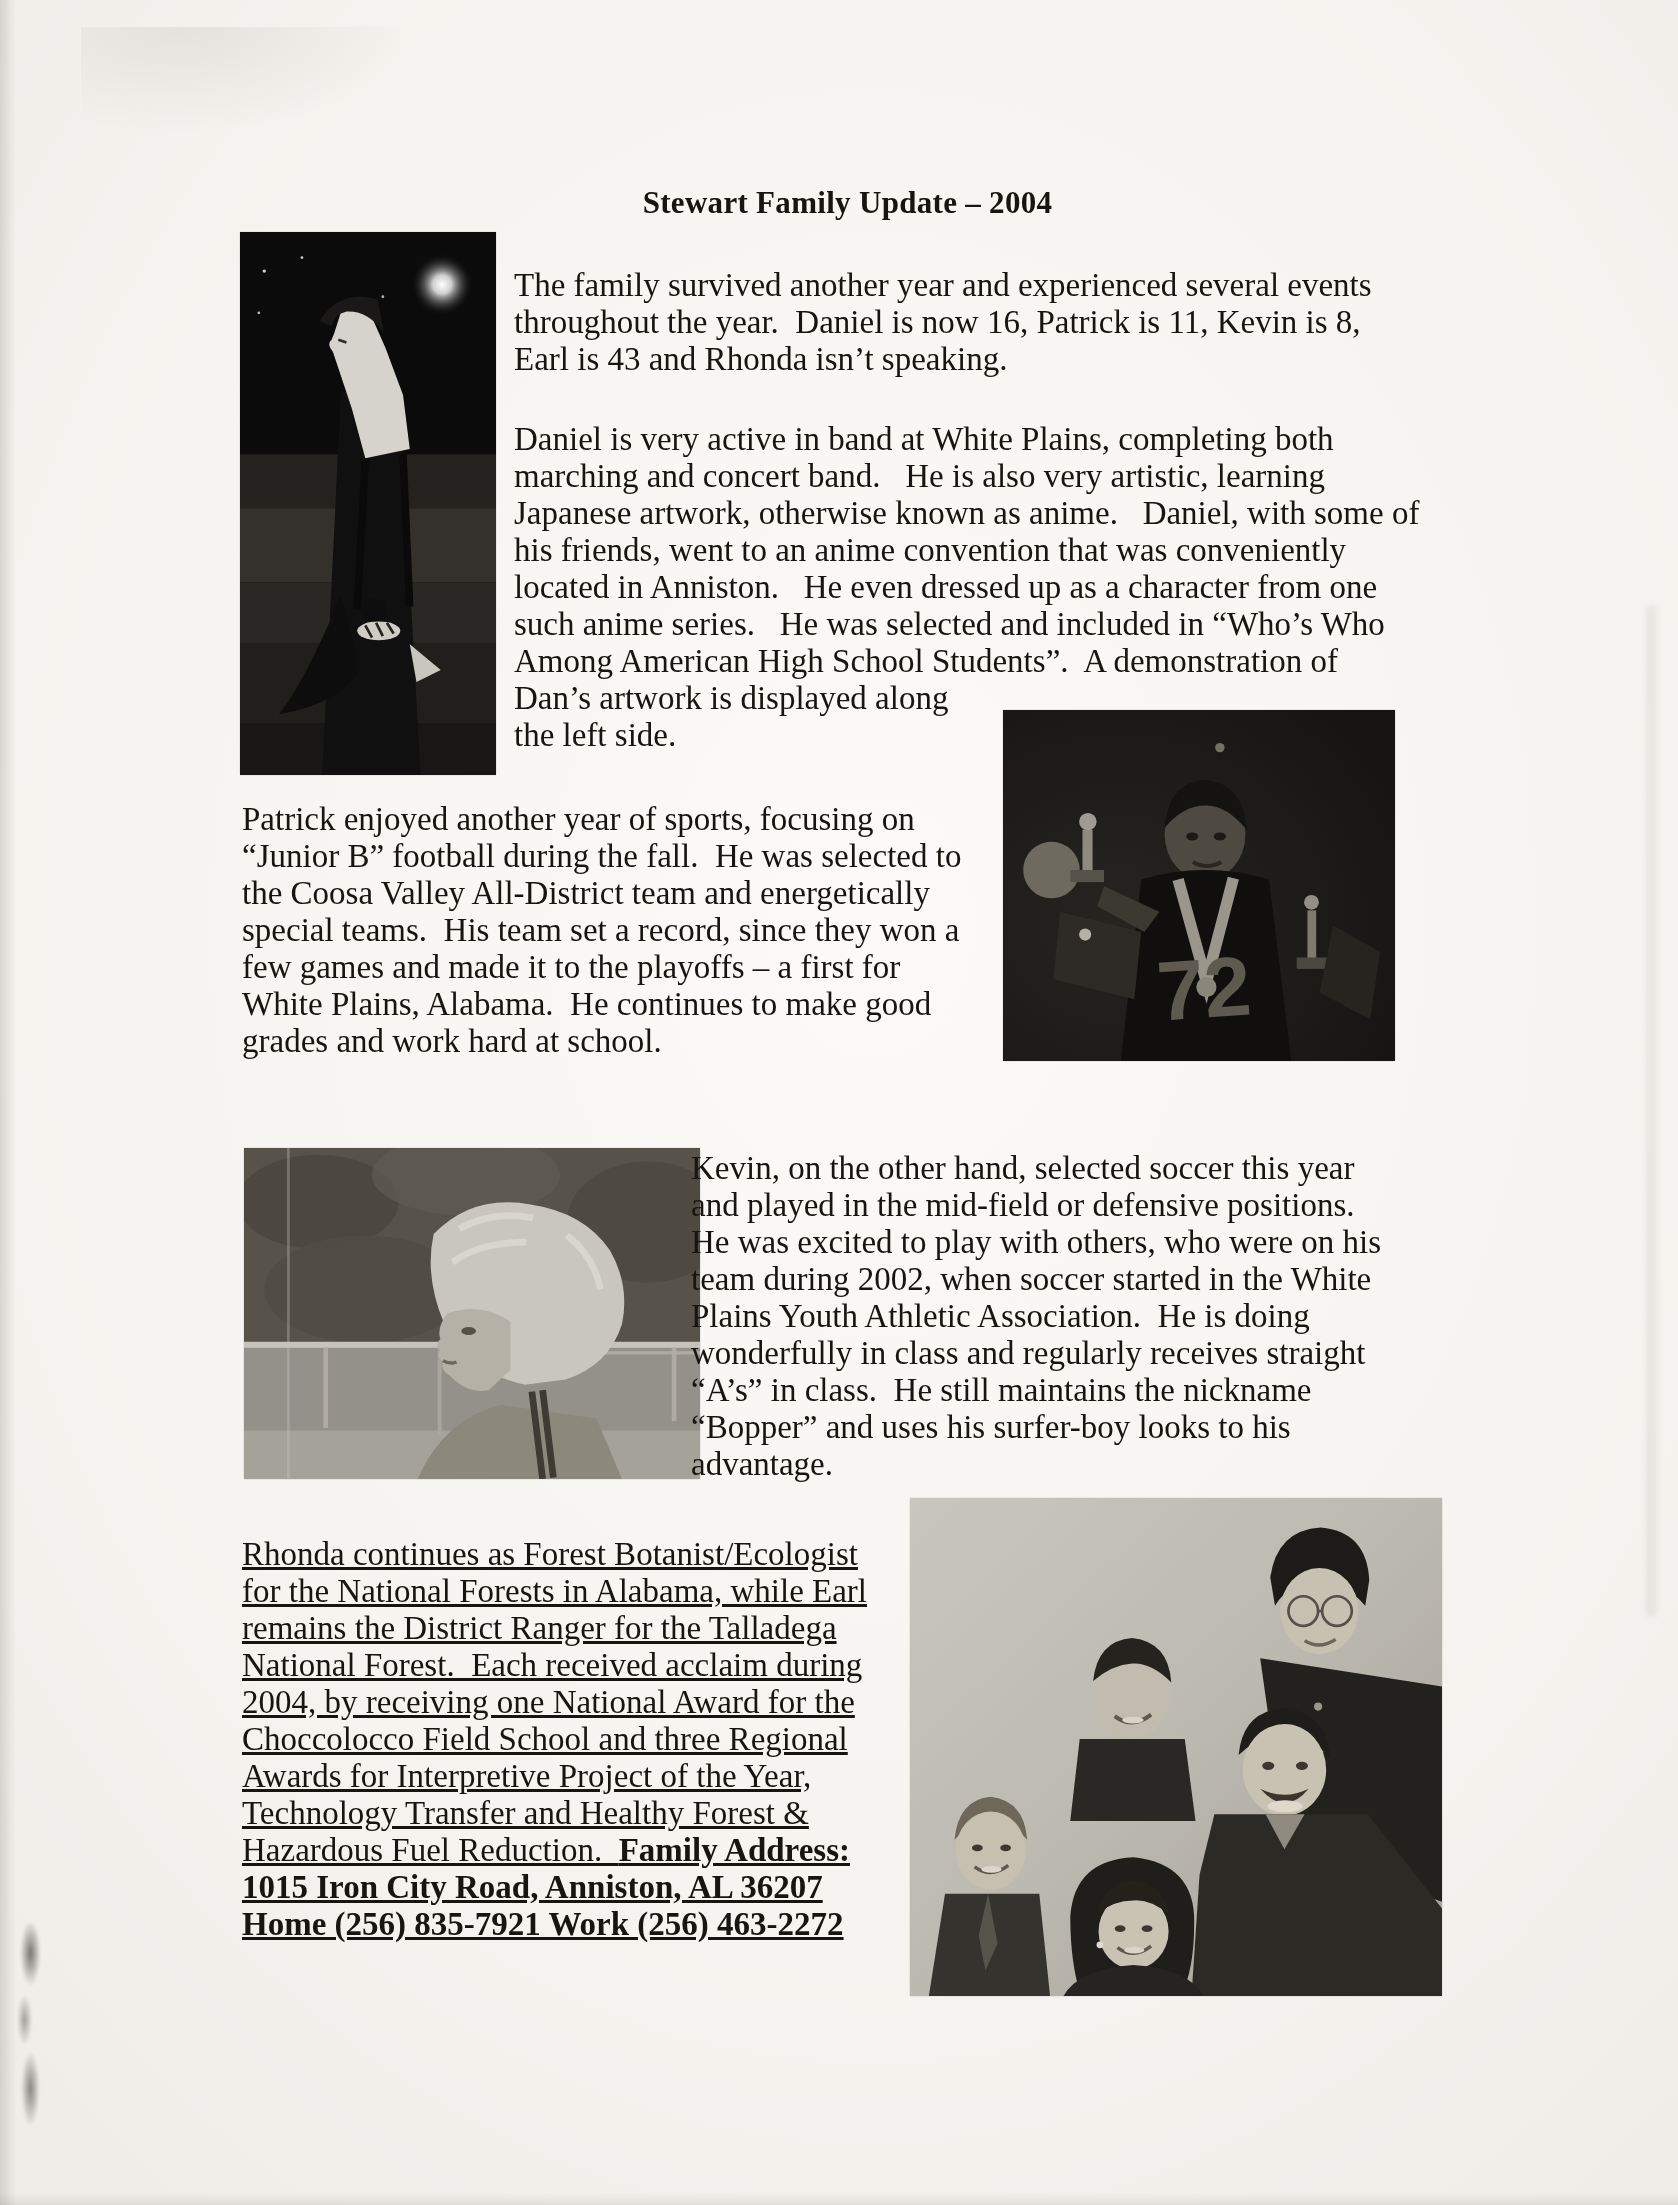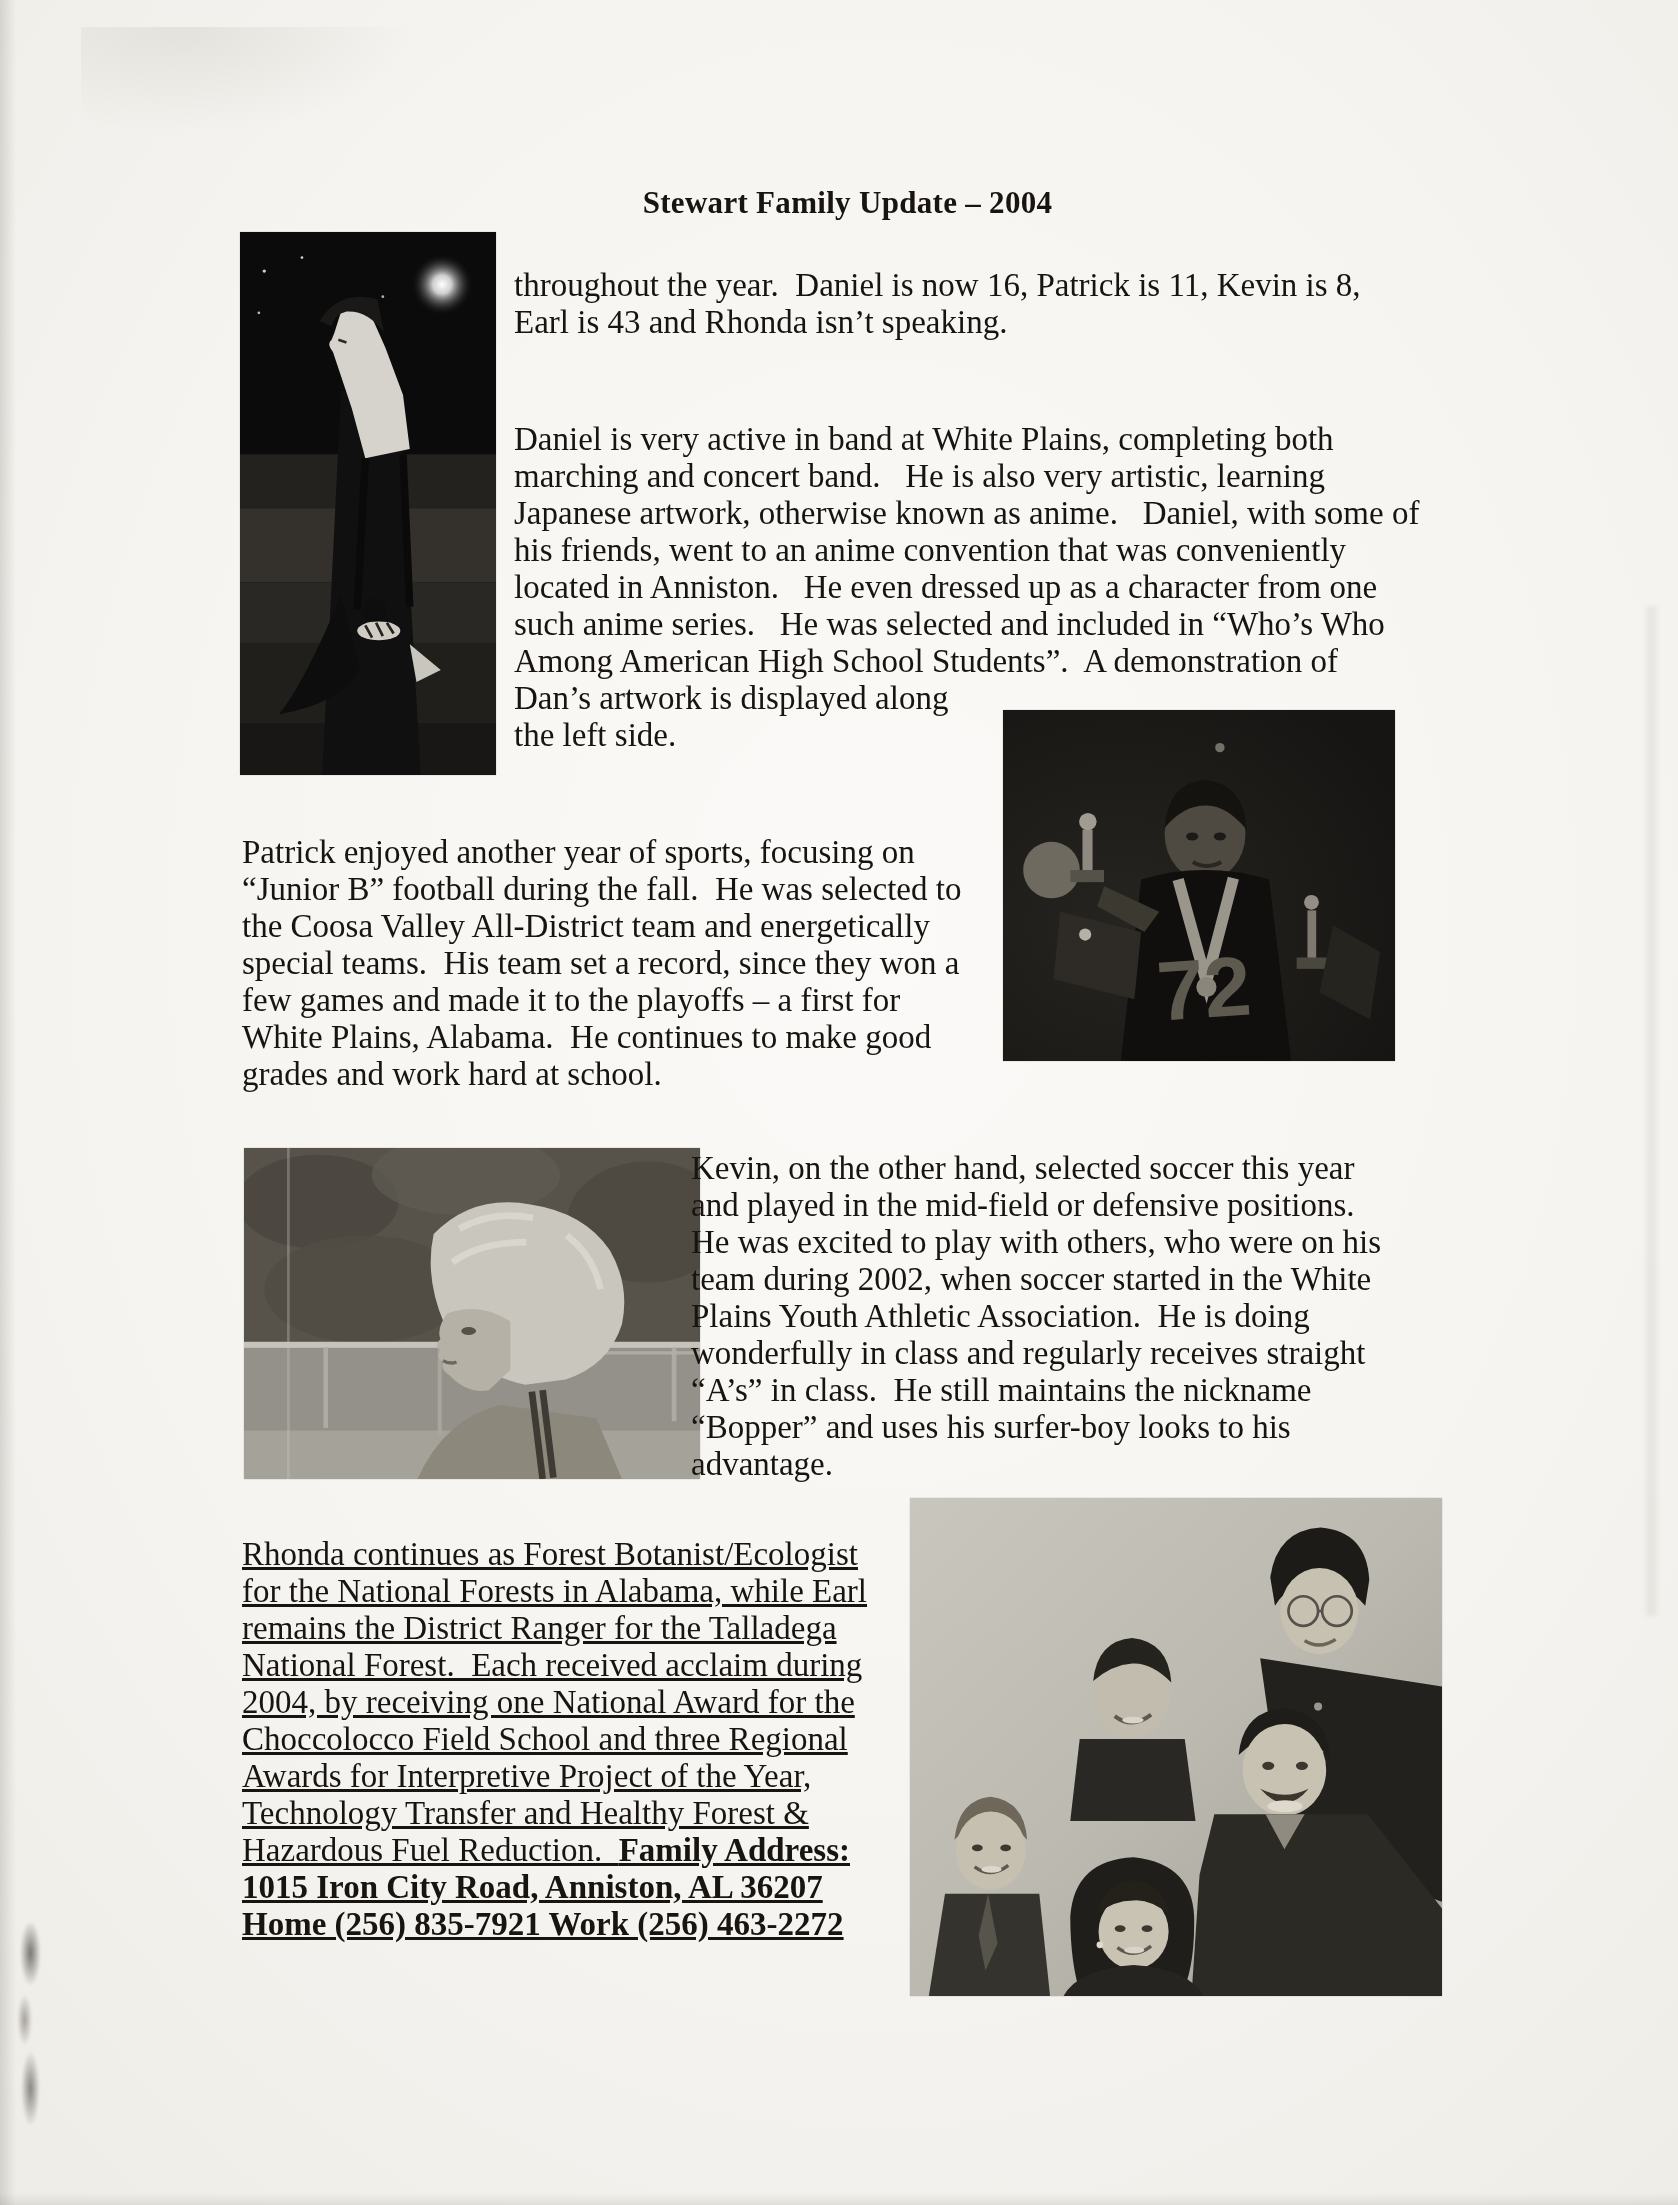--- a/index.html
+++ b/index.html
@@ -13,21 +13,21 @@
   .title{
     position:absolute; left:8px; top:184px; width:100%;
     text-align:center; font-weight:bold; font-size:31px; line-height:38px;
     letter-spacing:0.3px;
   }
   .para{position:absolute; font-size:33px; line-height:37px;}
   .line{white-space:pre;}
   .bold{font-weight:bold;}
   .p-intro{left:514px; top:267px; width:915px;}
   .p-daniel{left:514px; top:421px; width:942px;}
-  .p-patrick{left:242px; top:801px; width:794px;margin-top:33px;}
+  .p-patrick{left:242px; top:801px; width:794px;}
   .p-kevin{left:691px; top:1150px; width:740px;}
   .p-rhonda{left:242px; top:1536px; width:687px;text-decoration:underline;}
   .photo{position:absolute; box-shadow:0 0 1.3px rgba(0,0,0,.25);}
   .photo svg{display:block; width:100%; height:100%;}
   .ph-anime{left:240px; top:232px; width:256px; height:543px;}
   .ph-patrick{left:1003px; top:710px; width:392px; height:351px;}
   .ph-kevin{left:244px; top:1148px; width:456px; height:331px;}
   .ph-family{left:910px; top:1498px; width:532px; height:498px;}
   .edge-left{position:absolute; left:0; top:0; width:16px; height:100%;
     background:linear-gradient(to right, rgba(70,66,60,.16), rgba(70,66,60,0));}
@@ -85,20 +85,21 @@
       <path d="M146 160 L158 164" stroke="#2b2a28" stroke-width="4"></path>
       <path d="M186 336 L174 560 M242 330 L252 556" stroke="#0a0a0a" stroke-width="11" fill="none"></path>
       <circle cx="200" cy="562" r="18" fill="#0e0e0e"></circle>
       <ellipse cx="206" cy="592" rx="32" ry="14" fill="#cfccc4"></ellipse>
       <path d="M186 584 L196 602 M202 580 L212 600 M218 580 L228 596" stroke="#23221f" stroke-width="4"></path>
       <path d="M252 612 L298 650 L262 668 Z" fill="#c9c6be"></path>
     </svg>
   </div>
 
   <div class="para p-intro">
+      <div class="line">The family survived another year and experienced several events</div>
       <div class="line">throughout the year.  Daniel is now 16, Patrick is 11, Kevin is 8,</div>
       <div class="line">Earl is 43 and Rhonda isn’t speaking.</div>
     </div>
 
   <div class="para p-daniel">
       <div class="line">Daniel is very active in band at White Plains, completing both</div>
       <div class="line">marching and concert band.   He is also very artistic, learning</div>
       <div class="line">Japanese artwork, otherwise known as anime.   Daniel, with some of</div>
       <div class="line">his friends, went to an anime convention that was conveniently</div>
       <div class="line">located in Anniston.   He even dressed up as a character from one</div>

